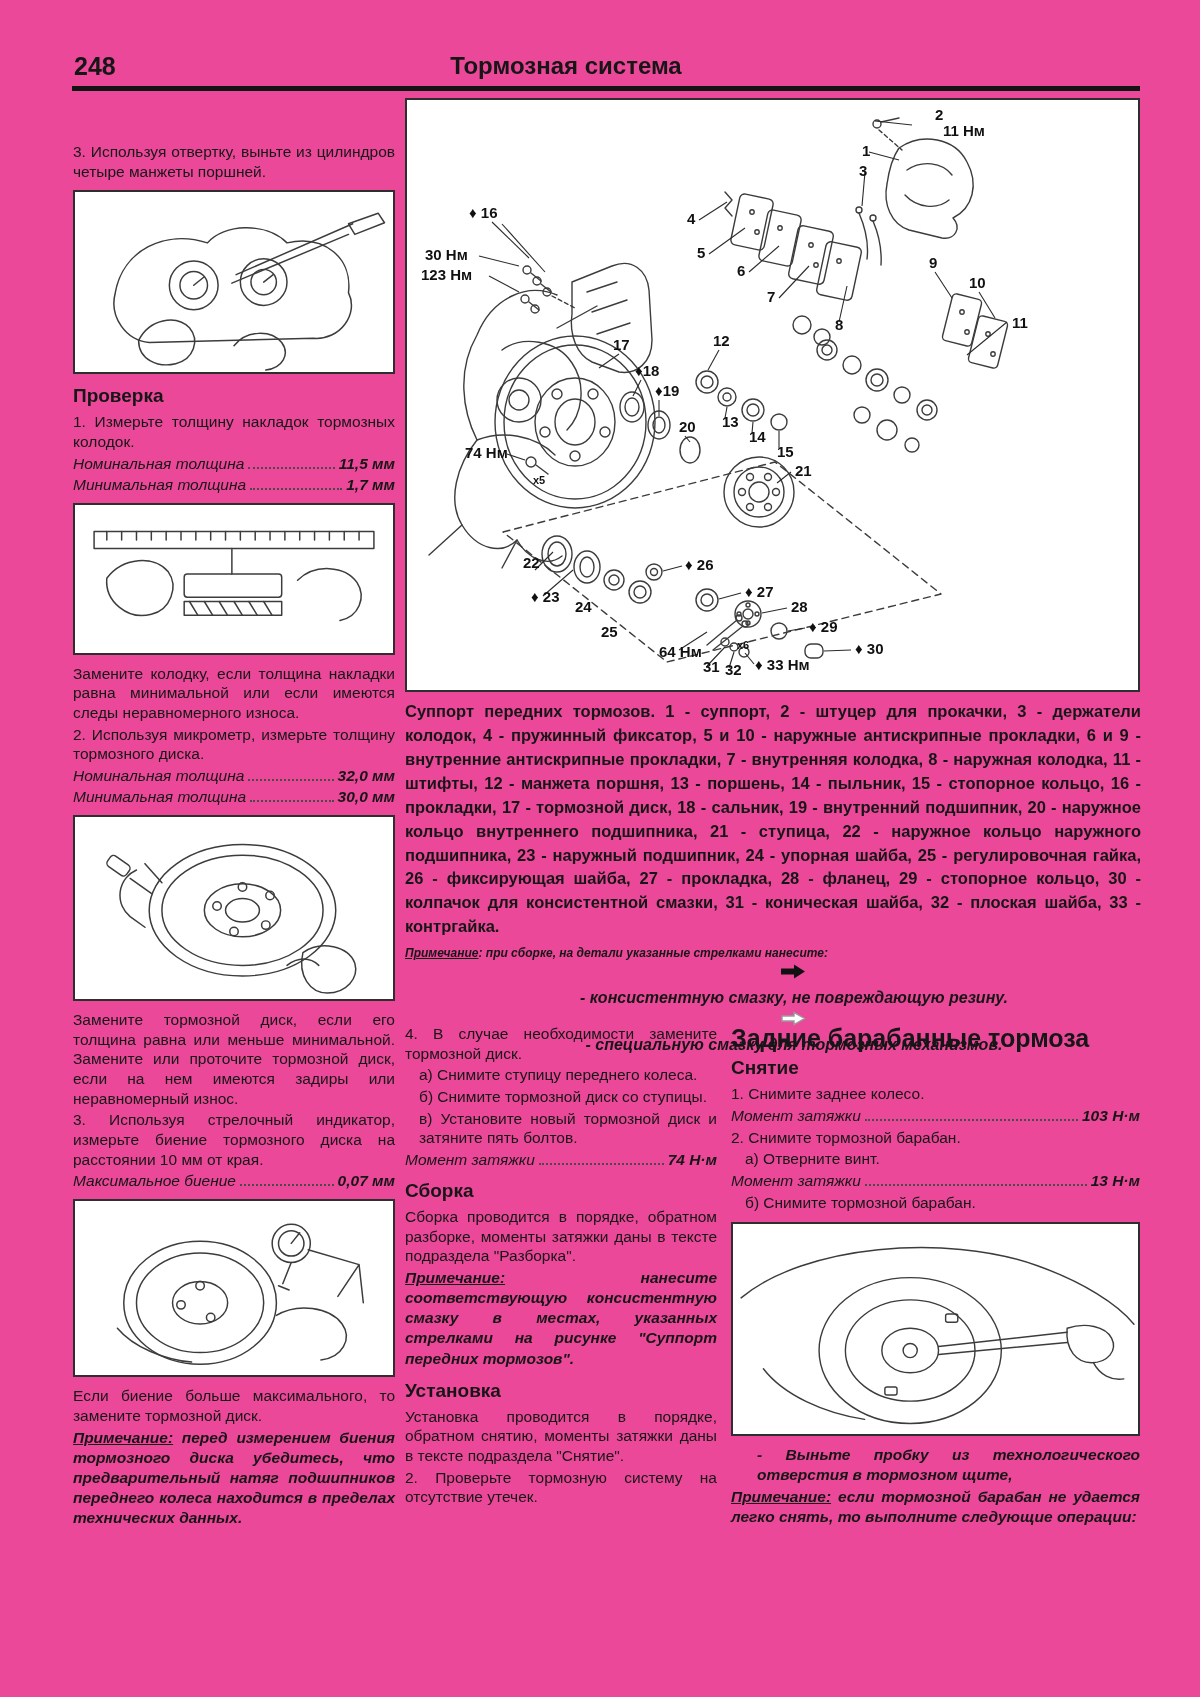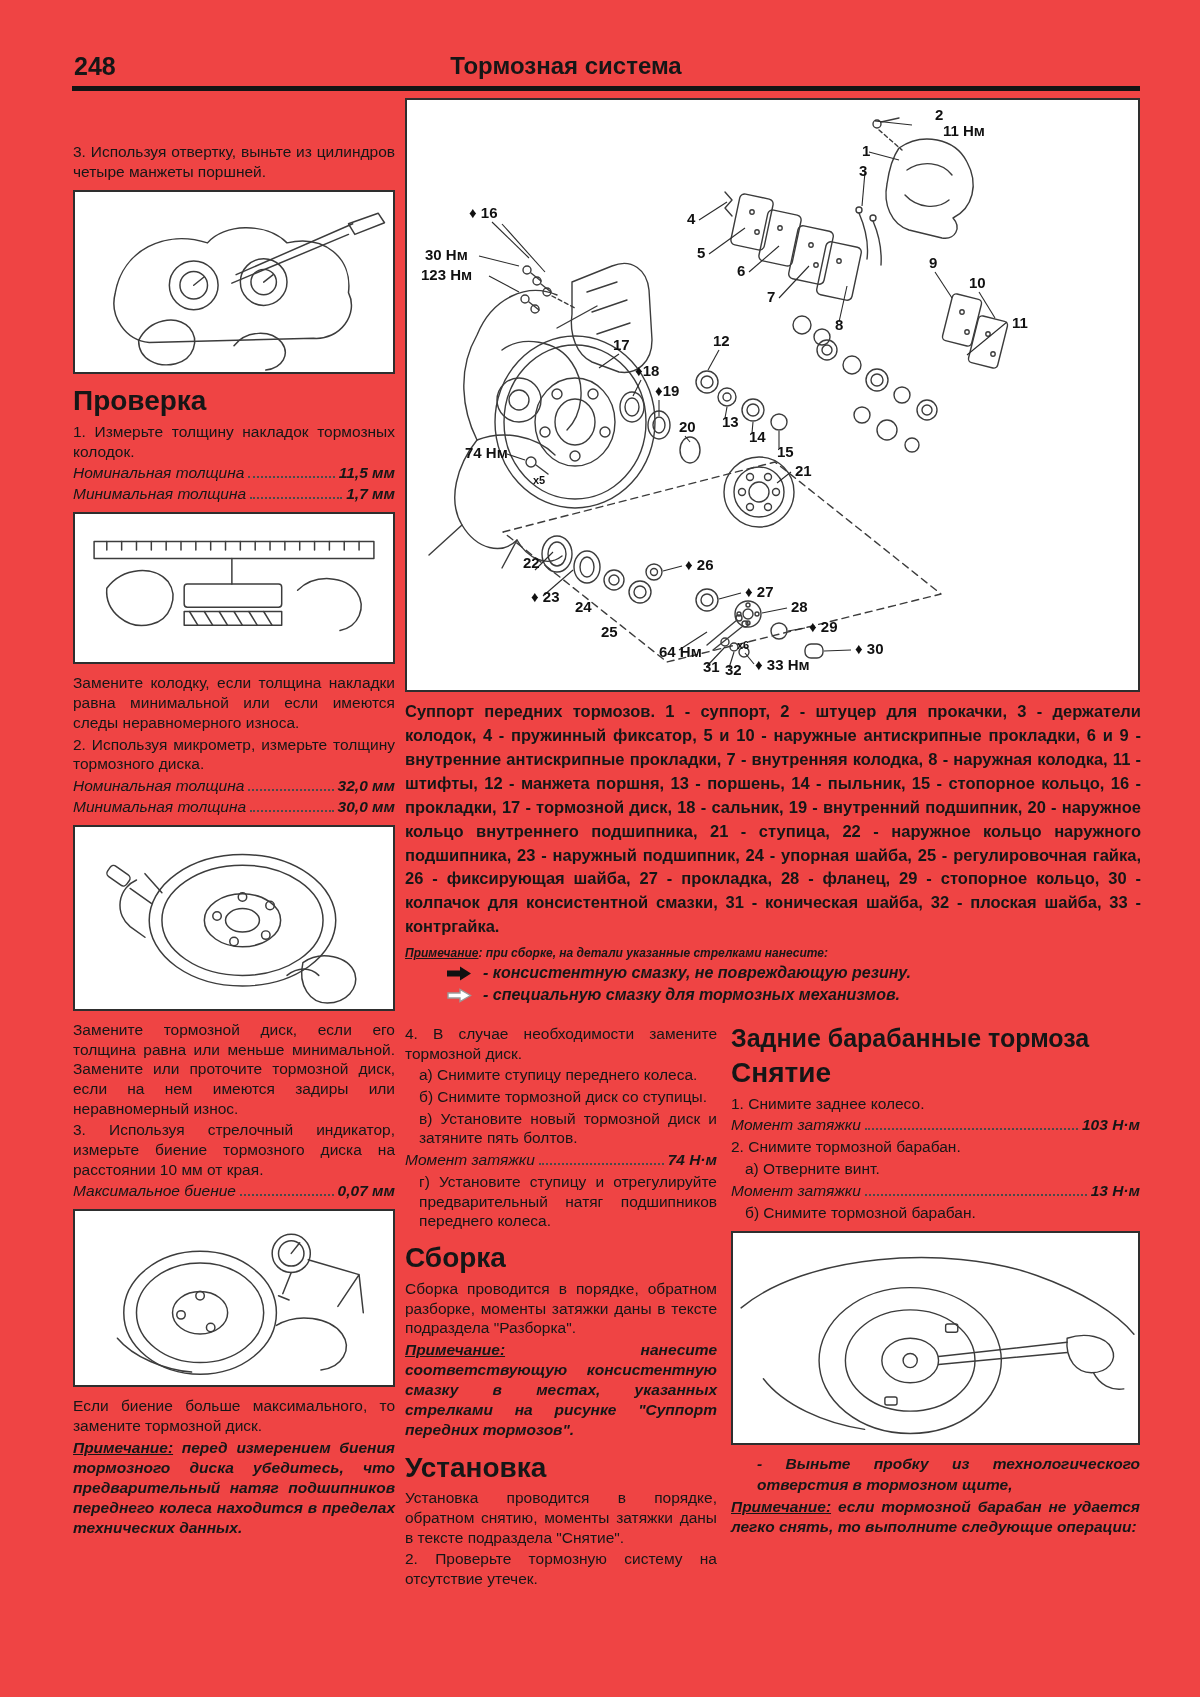--- a/index.html
+++ b/index.html
@@ -1,41 +1,41 @@
 <!DOCTYPE html>
 <html><head>
 <meta charset="utf-8">
 <style>
   html,body{margin:0;padding:0;background:#ffffff;}
-  .page{position:relative;width:1200px;height:1697px;background:#ef4444;
+  .page{position:relative;width:1200px;height:1697px;background:#ec4899;
         font-family:"Liberation Sans","DejaVu Sans",sans-serif;color:#161616;overflow:hidden;}
   
   .pagehead{position:absolute;left:72px;top:50px;width:1068px;height:36px;
             border-bottom:5px solid #141414;}
   .pagenum{position:absolute;left:2px;top:2px;font-size:25px;font-weight:bold;}
   .pagetitle{position:absolute;left:0;right:80px;top:2px;text-align:center;font-size:24px;font-weight:bold;}
   
   .body-text{font-size:15.5px;line-height:1.27;text-align:justify;margin:0 0 2px 0;}
   .sub{padding-left:14px;}
-  .h-sec{font-size:28px;font-weight:bold;margin:12px 0 5px 0;line-height:1.1;}
+  .h-sec{font-size:19px;font-weight:bold;margin:12px 0 5px 0;line-height:1.1;}
   .h-big{font-size:25px;font-weight:bold;line-height:1.12;margin:0 0 6px 0;}
   .spec{display:flex;align-items:baseline;font-style:italic;font-size:15.5px;margin:3px 0;}
   .spec .dots{flex:1;border-bottom:2px dotted #4a4a4a;margin:0 4px;height:11px;min-width:20px;}
   .spec-val{font-weight:bold;white-space:nowrap;}
   .note{font-size:15.5px;font-weight:bold;font-style:italic;line-height:1.3;text-align:justify;margin:2px 0;}
   .note-label{text-decoration:underline;}
   .imgbox{border:2px solid #2e2e2e;margin:9px 0;display:flex;align-items:center;justify-content:center;background:#fff;box-sizing:border-box;width:100%;}
   
   .col-left{position:absolute;left:73px;top:102px;width:322px;margin-top:40px;}
   .diagram-box{position:absolute;left:405px;top:98px;width:735px;height:594px;border:2px solid #2e2e2e;box-sizing:border-box;background:#fff;}
   .diagram-box svg{width:100%;height:100%;display:block;}
   .caption-wrap{position:absolute;left:405px;top:700px;width:736px;}
   .caption{font-size:16.5px;font-weight:bold;line-height:1.45;text-align:justify;margin:0;}
   .d-note{font-size:12px;font-weight:bold;font-style:italic;margin:7px 0 3px 0;}
-  .bullet{display:flex;align-items:center;gap:10px;padding-left:42px;font-size:16px;font-weight:bold;font-style:italic;margin:4px 0;}
+  .bullet{display:flex;align-items:center;gap:10px;padding-left:42px;font-size:16px;font-weight:bold;font-style:italic;margin:4px 0;flex-direction:column;}
   .col-mid{position:absolute;left:405px;top:1024px;width:312px;}
   .col-right{position:absolute;left:731px;top:1024px;width:409px;}
   
   .ln,.ln path,.ln circle,.ln ellipse,.ln rect,.ln line,.ln polygon,.ln polyline
       {fill:none;stroke:#3c3c3c;stroke-width:1.4;stroke-linecap:round;stroke-linejoin:round;}
   .ld line,.ld path{stroke:#2b2b2b;stroke-width:1.1;fill:none;}
   .callout{font-family:"Liberation Sans",sans-serif;font-size:15px;font-weight:bold;fill:#111;}
   .callout.small{font-size:11px;}
 </style>
 </head>
@@ -427,21 +427,20 @@
   <section class="col-mid">
     <p class="body-text">4. В случае необходимости замените тормозной диск.</p>
     <p class="body-text sub">а) Снимите ступицу переднего колеса.</p>
     <p class="body-text sub">б) Снимите тормозной диск со ступицы.</p>
     <p class="body-text sub">в) Установите новый тормозной диск и затяните пять болтов.</p>
     <div class="spec">
       <span>Момент затяжки</span>
       <span class="dots"></span>
       <span class="spec-val">74 Н·м</span>
     </div>
-    <p class="body-text sub">г) Установите ступицу и отрегулируйте предварительный натяг подшипников переднего колеса.</p>
 
     <h2 class="h-sec">Сборка</h2>
     <p class="body-text">Сборка проводится в порядке, обратном разборке, моменты затяжки даны в тексте подраздела "Разборка".</p>
     <p class="note"><span class="note-label">Примечание:</span><span> нанесите соответствующую консистентную смазку в местах, указанных стрелками на рисунке "Суппорт передних тормозов".</span></p>
 
     <h2 class="h-sec">Установка</h2>
     <p class="body-text">Установка проводится в порядке, обратном снятию, моменты затяжки даны в тексте подраздела "Снятие".</p>
     <p class="body-text">2. Проверьте тормозную систему на отсутствие утечек.</p>
   </section>
 

